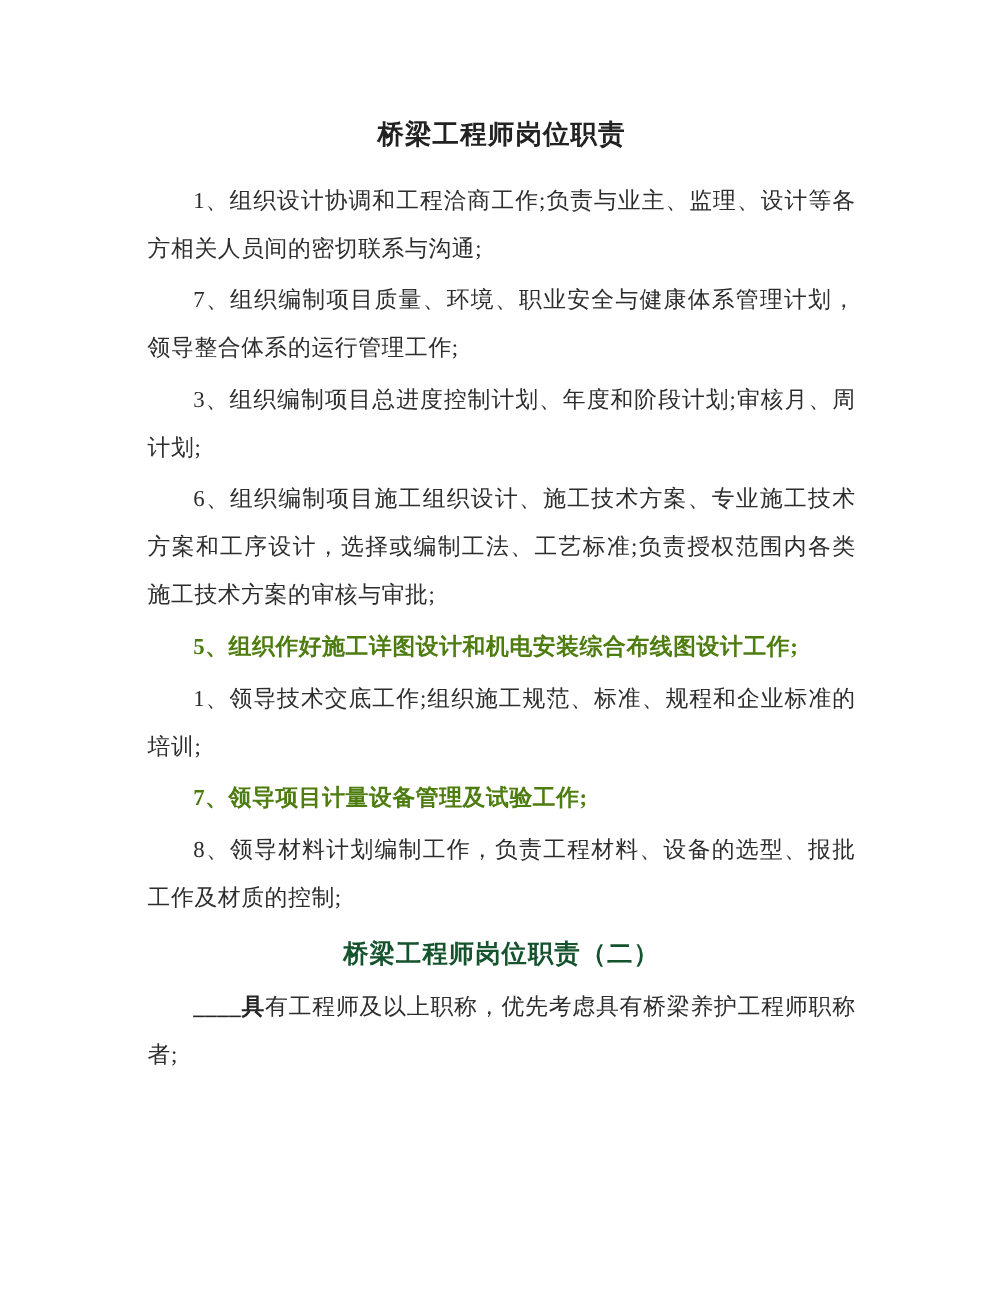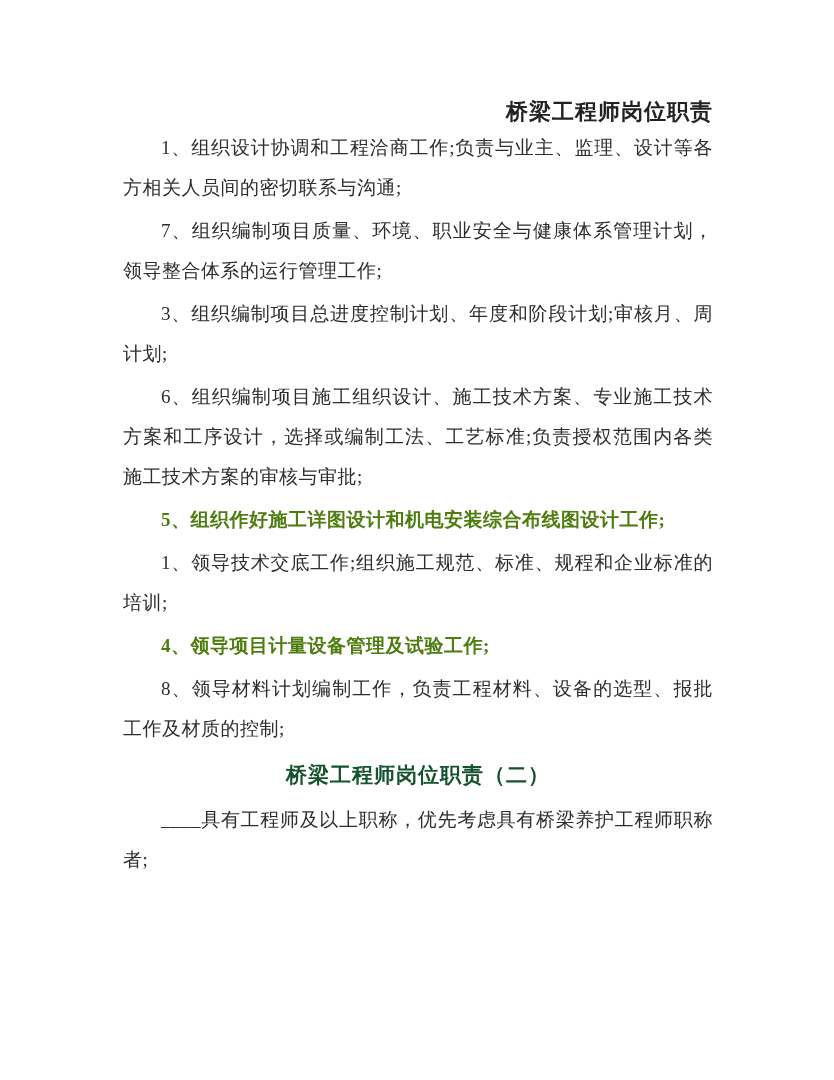--- a/index.html
+++ b/index.html
@@ -18,23 +18,23 @@
   }
   .content {
     position: absolute;
     left: 123px;
     top: 96px;
     width: 590px;
   }
   .doc-title {
     font-size: 22px;
     font-weight: bold;
-    text-align: right;
+    text-align: center;
     color: #222222;
-    margin: 0 0 0 0;
+    margin: 0 0 20px 0;
     line-height: 32px;
     letter-spacing: 1px;
   }
   .para {
     font-size: 19px;
     line-height: 40px;
     text-align: justify;
     text-indent: 2em;
     margin: 0 0 3px 0;
     letter-spacing: 0.5px;
@@ -47,21 +47,21 @@
   .section-title {
     font-size: 21px;
     font-weight: bold;
     text-align: center;
     color: #14532d;
     margin: 6px 0 5px 0;
     line-height: 40px;
     letter-spacing: 1px;
   }
   .lead-bold {
-    font-weight: normal;
+    font-weight: bold;
     color: #262626;
   }
   .page-footer {
     position: absolute;
     left: 0;
     right: 0;
     top: 1006px;
     text-align: center;
     font-size: 15px;
     color: #3a3a3a;
@@ -76,21 +76,21 @@
 
     <h1 class="doc-title">桥梁工程师岗位职责</h1>
 
     <div>
       <p class="para">1、组织设计协调和工程洽商工作;负责与业主、监理、设计等各方相关人员间的密切联系与沟通;</p>
       <p class="para">7、组织编制项目质量、环境、职业安全与健康体系管理计划，领导整合体系的运行管理工作;</p>
       <p class="para">3、组织编制项目总进度控制计划、年度和阶段计划;审核月、周计划;</p>
       <p class="para">6、组织编制项目施工组织设计、施工技术方案、专业施工技术方案和工序设计，选择或编制工法、工艺标准;负责授权范围内各类施工技术方案的审核与审批;</p>
       <p class="para bold">5、组织作好施工详图设计和机电安装综合布线图设计工作;</p>
       <p class="para">1、领导技术交底工作;组织施工规范、标准、规程和企业标准的培训;</p>
-      <p class="para bold">4、领导项目计量设备管理及试验工作;</p>
+      <p class="para bold">7、领导项目计量设备管理及试验工作;</p>
       <p class="para">8、领导材料计划编制工作，负责工程材料、设备的选型、报批工作及材质的控制;</p>
     </div>
 
     <h2 class="section-title">桥梁工程师岗位职责（二）</h2>
 
     <p class="para"><span class="lead-bold">____具</span><span>有工程师及以上职称，优先考虑具有桥梁养护工程师职称者;</span></p>
 
   </div>
 
 </div>

